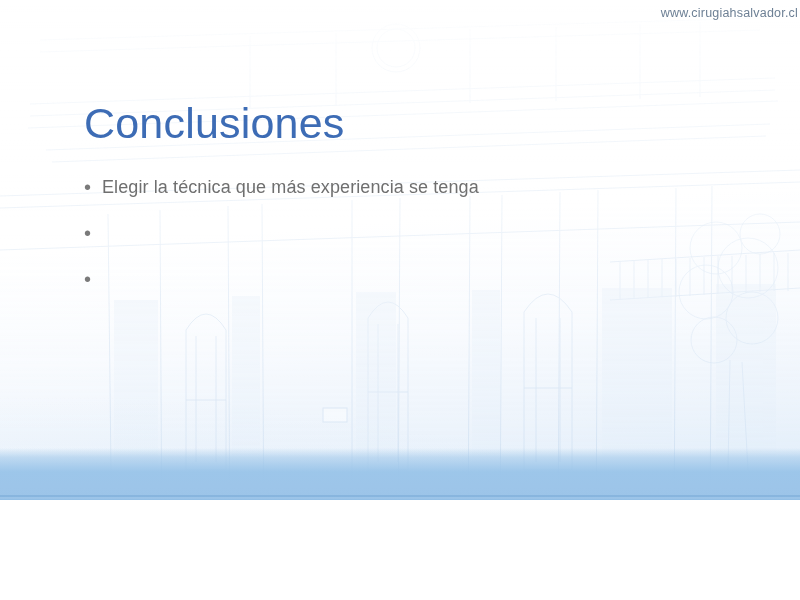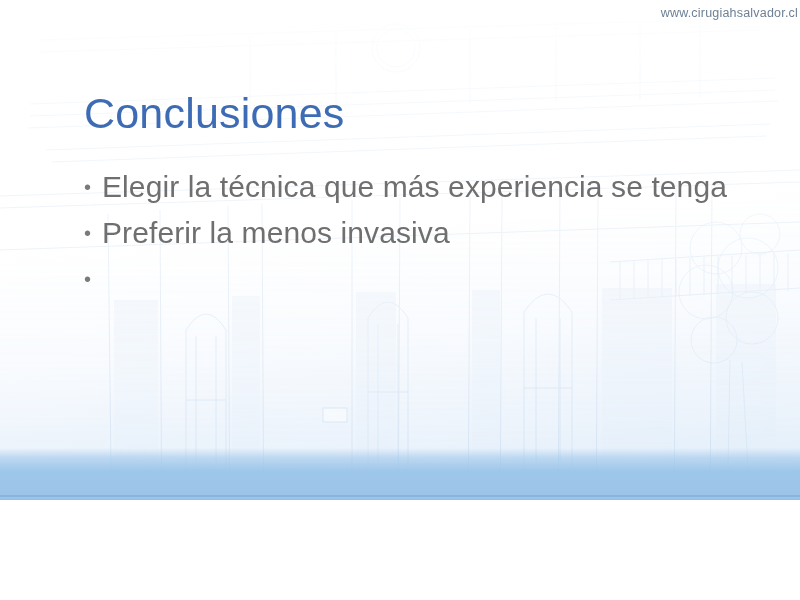--- a/index.html
+++ b/index.html
@@ -109,21 +109,21 @@
     font-size: 12.5px;
     letter-spacing: 0.2px;
     color: #6d8095;
     font-family: "Liberation Sans", sans-serif;
     white-space: nowrap;
   }
 
   #title {
     position: absolute;
     left: 84px;
-    top: 62px;
+    top: 72px;
     font-size: 43px;
     line-height: 1.05;
     font-weight: 400;
     color: #3d6cb5;
     letter-spacing: 0.2px;
     white-space: nowrap;
   }
 
   #bullet-list {
     position: absolute;
@@ -142,21 +142,21 @@
   .bullet-mark {
     width: 18px;
     flex: 0 0 18px;
     color: #7a7a7a;
     font-size: 20px;
     line-height: 30px;
   }
 
   .bullet-text {
     color: #6f6f6f;
-    font-size: 30px;
+    font-size: 18px;
     line-height: 30px;
     letter-spacing: 0.1px;
     text-align: center;
   }
 </style>
 </head>
 <body>
 
 <div id="slide">
 
@@ -299,21 +299,20 @@
 
   <div id="bullet-list">
 
     <div class="bullet-row">
       <span class="bullet-mark">•</span>
       <span class="bullet-text">Elegir la técnica que más experiencia se tenga</span>
     </div>
 
     <div class="bullet-row">
       <span class="bullet-mark">•</span>
-      <span class="bullet-text">Preferir la menos invasiva</span>
     </div>
 
     <div class="bullet-row">
       <span class="bullet-mark">•</span>
     </div>
 
   </div>
 
 </div>
 

